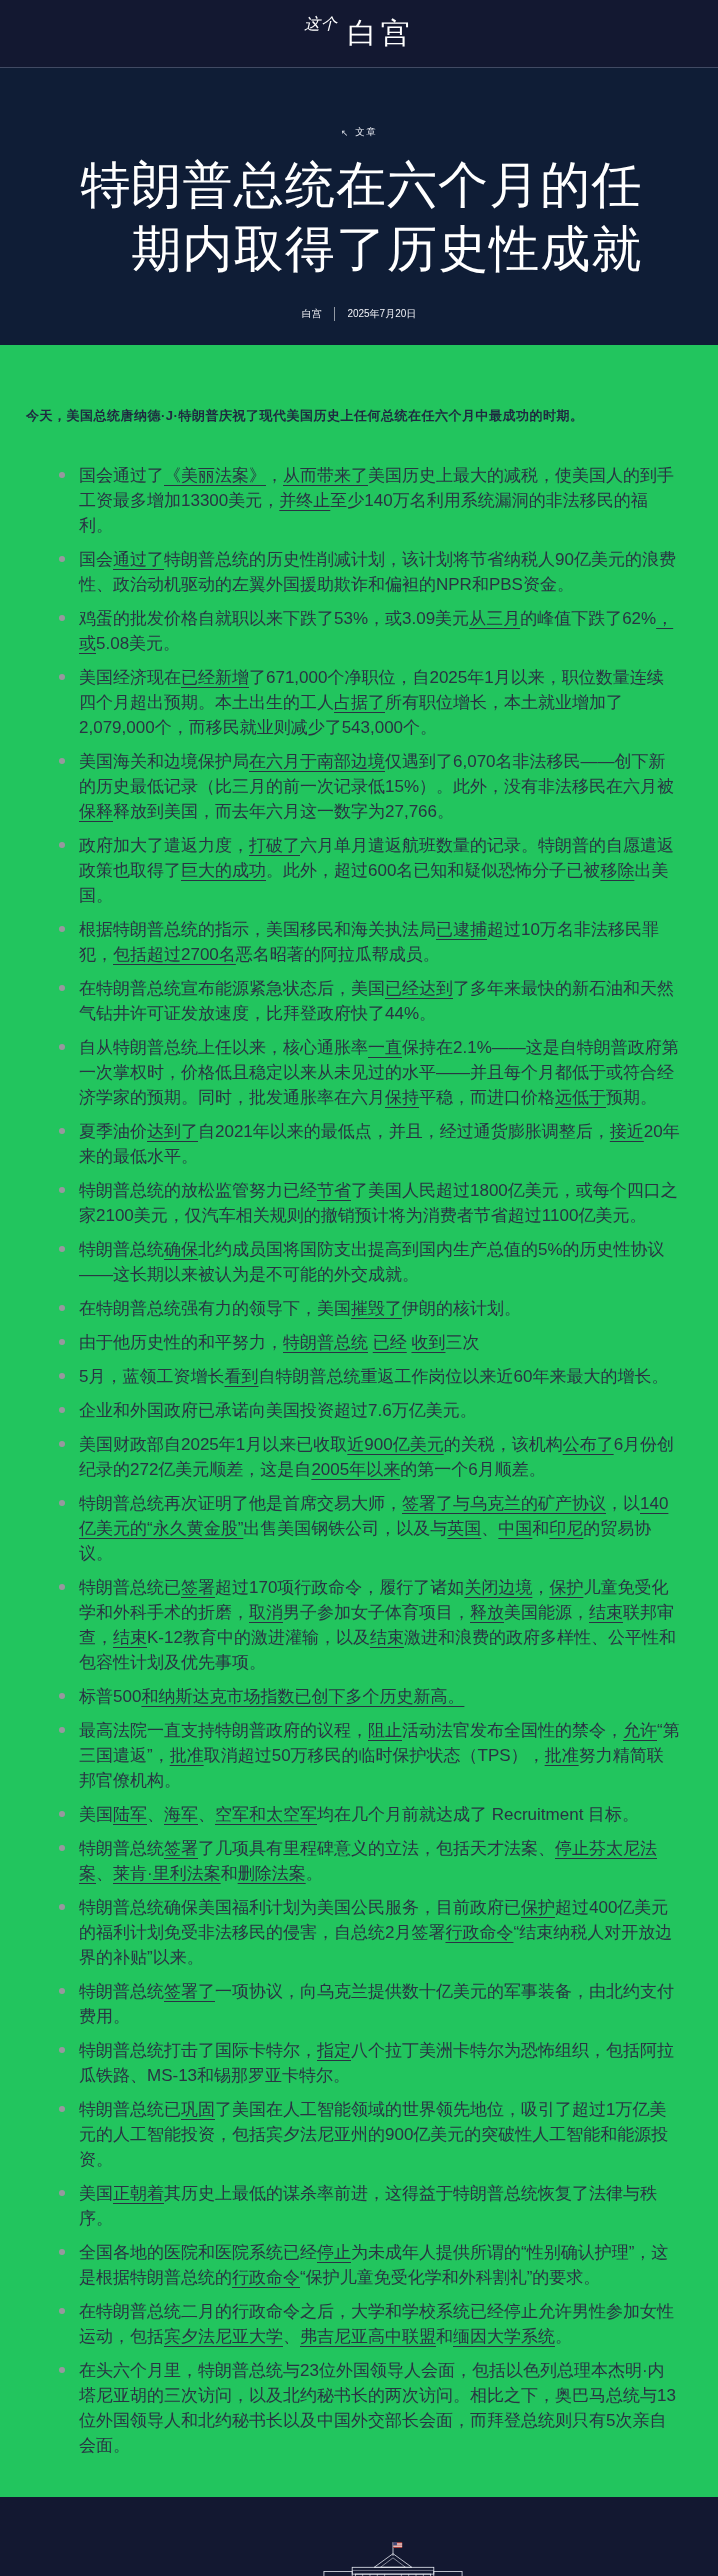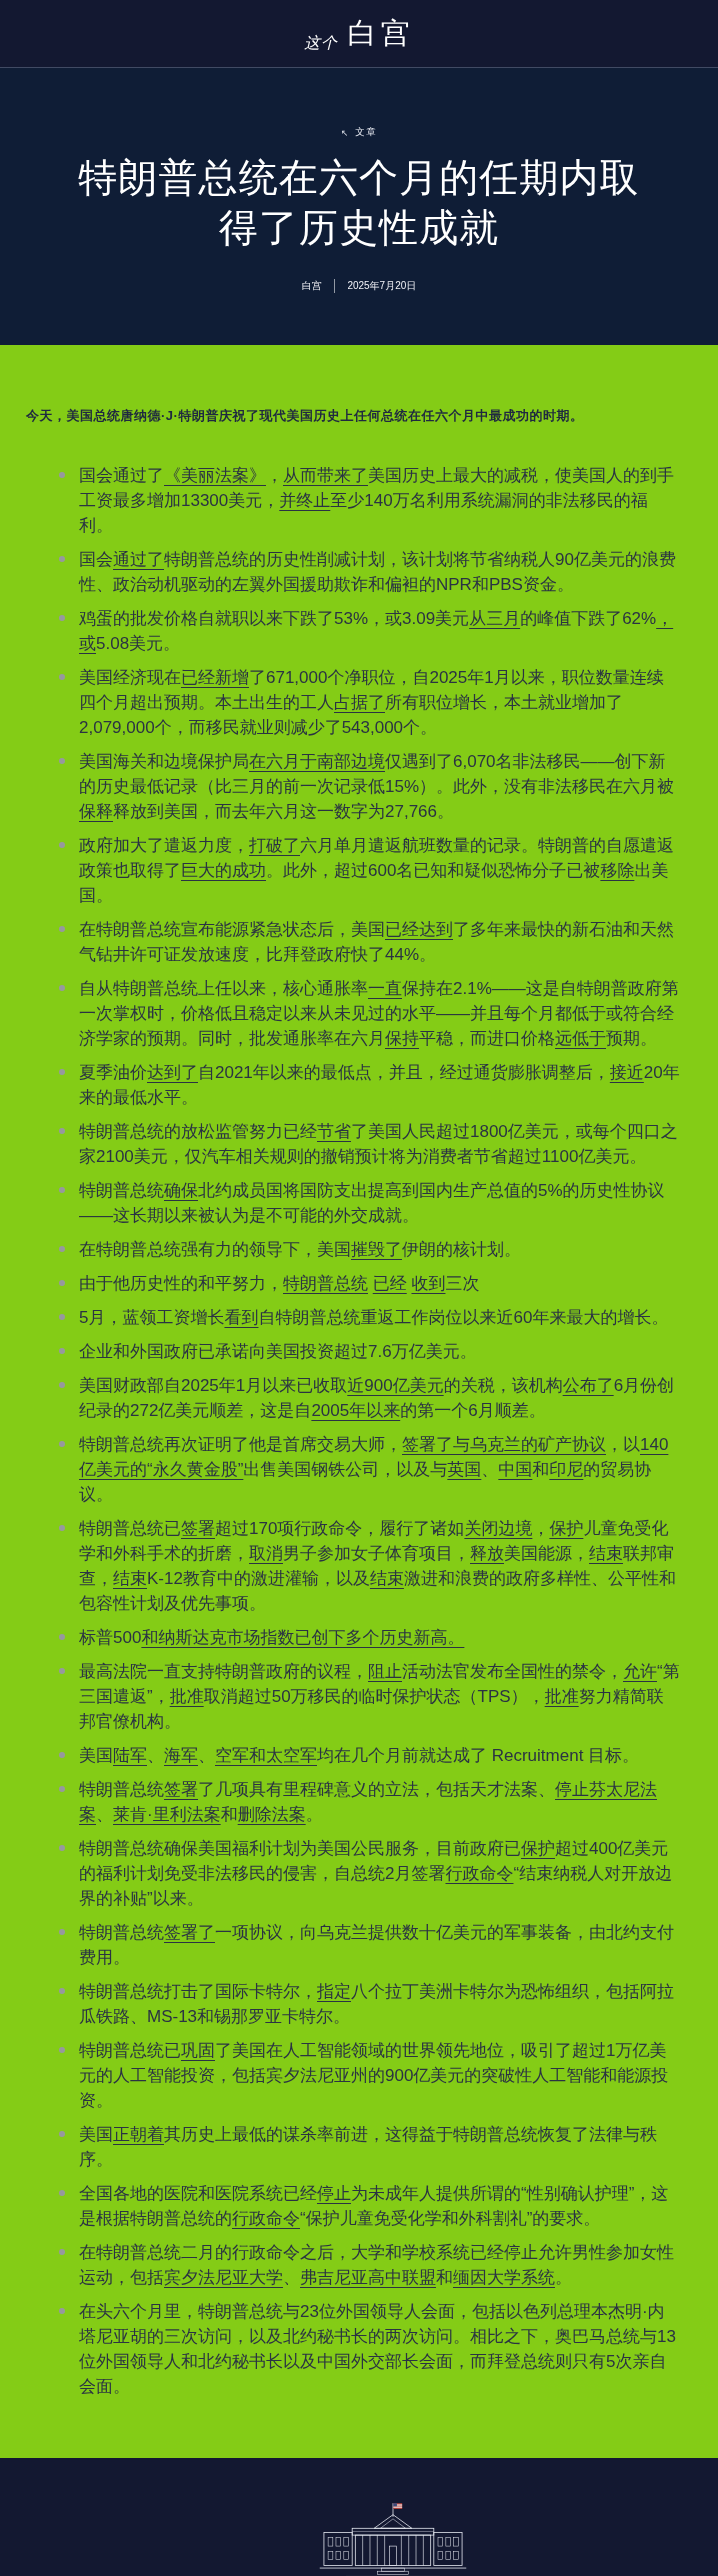--- a/index.html
+++ b/index.html
@@ -1,33 +1,33 @@
 <!DOCTYPE html>
 <html style="font-size:8.4px"><head>
 <meta charset="utf-8">
 <style>
   html,body{margin:0;padding:0;background:#fff;}
   body{font-family:"Liberation Sans",sans-serif;width:718px;}
 
   
   .topbar{height:67px;background:#131831;display:flex;align-items:center;justify-content:center;border-bottom:0.5px solid #414a63;}
-  .logo{display:flex;align-items:flex-end;gap:9.5px;color:#fff;cursor:pointer;}
+  .logo{display:flex;align-items:flex-start;gap:9.5px;color:#fff;cursor:pointer;}
   .logo-small{font-family:"Liberation Serif",serif;font-style:italic;font-size:15.8px;letter-spacing:1.1px;}
   .logo-large{font-family:"Liberation Serif",serif;font-size:29px;letter-spacing:4.2px;}
 
   
   .hero{height:277px;background:#0f1d36;color:#fff;text-align:center;overflow:hidden;}
   .kicker{padding-top:58px;display:flex;justify-content:center;align-items:center;gap:5.3px;font-size:9.5px;letter-spacing:1.6px;color:#eef0f7;cursor:pointer;}
   .arrow-icon{font-size:9px;opacity:.9;}
-  .hero-title{font-family:"Liberation Serif",serif;font-weight:400;font-size:39px;line-height:1.28;letter-spacing:1.1px;max-width:567px;margin:13.7px auto 0;}
+  .hero-title{font-family:"Liberation Serif",serif;font-weight:400;font-size:50px;line-height:1.28;letter-spacing:1.1px;max-width:567px;margin:13.7px auto 0;text-align:right;}
   .hero-meta{margin-top:26px;display:flex;justify-content:center;align-items:center;gap:12.6px;font-size:10px;color:#f2f3f8;}
   .meta-divider{width:0.5px;height:14.7px;background:rgba(255,255,255,.55);}
 
   
-  .article{background:#84cc16;padding:61px 26px 47px;}
+  .article{background:#22c55e;padding:61px 26px 27px;}
   .intro{font-size:13px;font-weight:bold;color:#1f2940;letter-spacing:0.5px;line-height:1.5;margin:0 0 37px;}
   .bullets{list-style:none;margin:12px;padding:0 0 0 41px;}
   .bullets li{position:relative;font-size:17px;line-height:25px;color:#2a3343;margin-bottom:9px;}
   .bullets li::before{content:"";position:absolute;left:-20px;top:9.5px;width:5.8px;height:5.8px;border-radius:50%;background:#97999e;}
   .link{text-decoration:underline;text-underline-offset:4.2px;text-decoration-thickness:1.1px;cursor:pointer;}
 
   
   .footer{position:relative;height:210px;background:#131831;color:#fff;overflow:hidden;}
   .newsletter{position:absolute;left:212px;width:362px;top:41px;text-align:center;}
   .wh-icon{display:block;margin:0 auto;}
@@ -57,20 +57,21 @@
 
 <div class="article">
   <p class="intro">今天，美国总统唐纳德·J·特朗普庆祝了现代美国历史上任何总统在任六个月中最成功的时期。</p>
   <ul class="bullets">
       <li><span>国会通过了</span><span class="link">《美丽法案》</span><span>，</span><span class="link">从而带来了</span><span>美国历史上最大的减税，使美国人的到手工资最多增加13300美元，</span><span class="link">并终止</span><span>至少140万名利用系统漏洞的非法移民的福利。</span></li>
       <li><span>国会</span><span class="link">通过了</span><span>特朗普总统的历史性削减计划，该计划将节省纳税人90亿美元的浪费性、政治动机驱动的左翼外国援助欺诈和偏袒的NPR和PBS资金。</span></li>
       <li><span>鸡蛋的批发价格自就职以来下跌了53%，或3.09美元</span><span class="link">从三月</span><span>的峰值下跌了62%</span><span class="link">，或</span><span>5.08美元。</span></li>
       <li><span>美国经济现在</span><span class="link">已经新增</span><span>了671,000个净职位，自2025年1月以来，职位数量连续四个月超出预期。本土出生的工人</span><span class="link">占据了</span><span>所有职位增长，本土就业增加了2,079,000个，而移民就业则减少了543,000个。</span></li>
       <li><span>美国海关和边境保护局</span><span class="link">在六月于南部边境</span><span>仅遇到了6,070名非法移民——创下新的历史最低记录（比三月的前一次记录低15%）。此外，没有非法移民在六月被</span><span class="link">保释</span><span>释放到美国，而去年六月这一数字为27,766。</span></li>
       <li><span>政府加大了遣返力度，</span><span class="link">打破了</span><span>六月单月遣返航班数量的记录。特朗普的自愿遣返政策也取得了</span><span class="link">巨大的成功</span><span>。此外，超过600名已知和疑似恐怖分子已被</span><span class="link">移除</span><span>出美国。</span></li>
+      <li><span>根据特朗普总统的指示，美国移民和海关执法局</span><span class="link">已逮捕</span><span>超过10万名非法移民罪犯，</span><span class="link">包括超过2700名</span><span>恶名昭著的阿拉瓜帮成员。</span></li>
       <li><span>在特朗普总统宣布能源紧急状态后，美国</span><span class="link">已经达到</span><span>了多年来最快的新石油和天然气钻井许可证发放速度，比拜登政府快了44%。</span></li>
       <li><span>自从特朗普总统上任以来，核心通胀率</span><span class="link">一直</span><span>保持在2.1%——这是自特朗普政府第一次掌权时，价格低且稳定以来从未见过的水平——并且每个月都低于或符合经济学家的预期。同时，批发通胀率在六月</span><span class="link">保持</span><span>平稳，而进口价格</span><span class="link">远低于</span><span>预期。</span></li>
       <li><span>夏季油价</span><span class="link">达到了</span><span>自2021年以来的最低点，并且，经过通货膨胀调整后，</span><span class="link">接近</span><span>20年来的最低水平。</span></li>
       <li><span>特朗普总统的放松监管努力已经</span><span class="link">节省</span><span>了美国人民超过1800亿美元，或每个四口之家2100美元，仅汽车相关规则的撤销预计将为消费者节省超过1100亿美元。</span></li>
       <li><span>特朗普总统</span><span class="link">确保</span><span>北约成员国将国防支出提高到国内生产总值的5%的历史性协议——这长期以来被认为是不可能的外交成就。</span></li>
       <li><span>在特朗普总统强有力的领导下，美国</span><span class="link">摧毁了</span><span>伊朗的核计划。</span></li>
       <li><span>由于他历史性的和平努力，</span><span class="link">特朗普总统</span><span> </span><span class="link">已经</span><span> </span><span class="link">收到</span><span>三次</span></li>
       <li><span>5月，蓝领工资增长</span><span class="link">看到</span><span>自特朗普总统重返工作岗位以来近60年来最大的增长。</span></li>
       <li><span>企业和外国政府已承诺向美国投资超过7.6万亿美元。</span></li>
       <li><span>美国财政部自2025年1月以来已收取</span><span class="link">近900亿美元</span><span>的关税，该机构</span><span class="link">公布了</span><span>6月份创纪录的272亿美元顺差，这是自</span><span class="link">2005年以来</span><span>的第一个6月顺差。</span></li>

